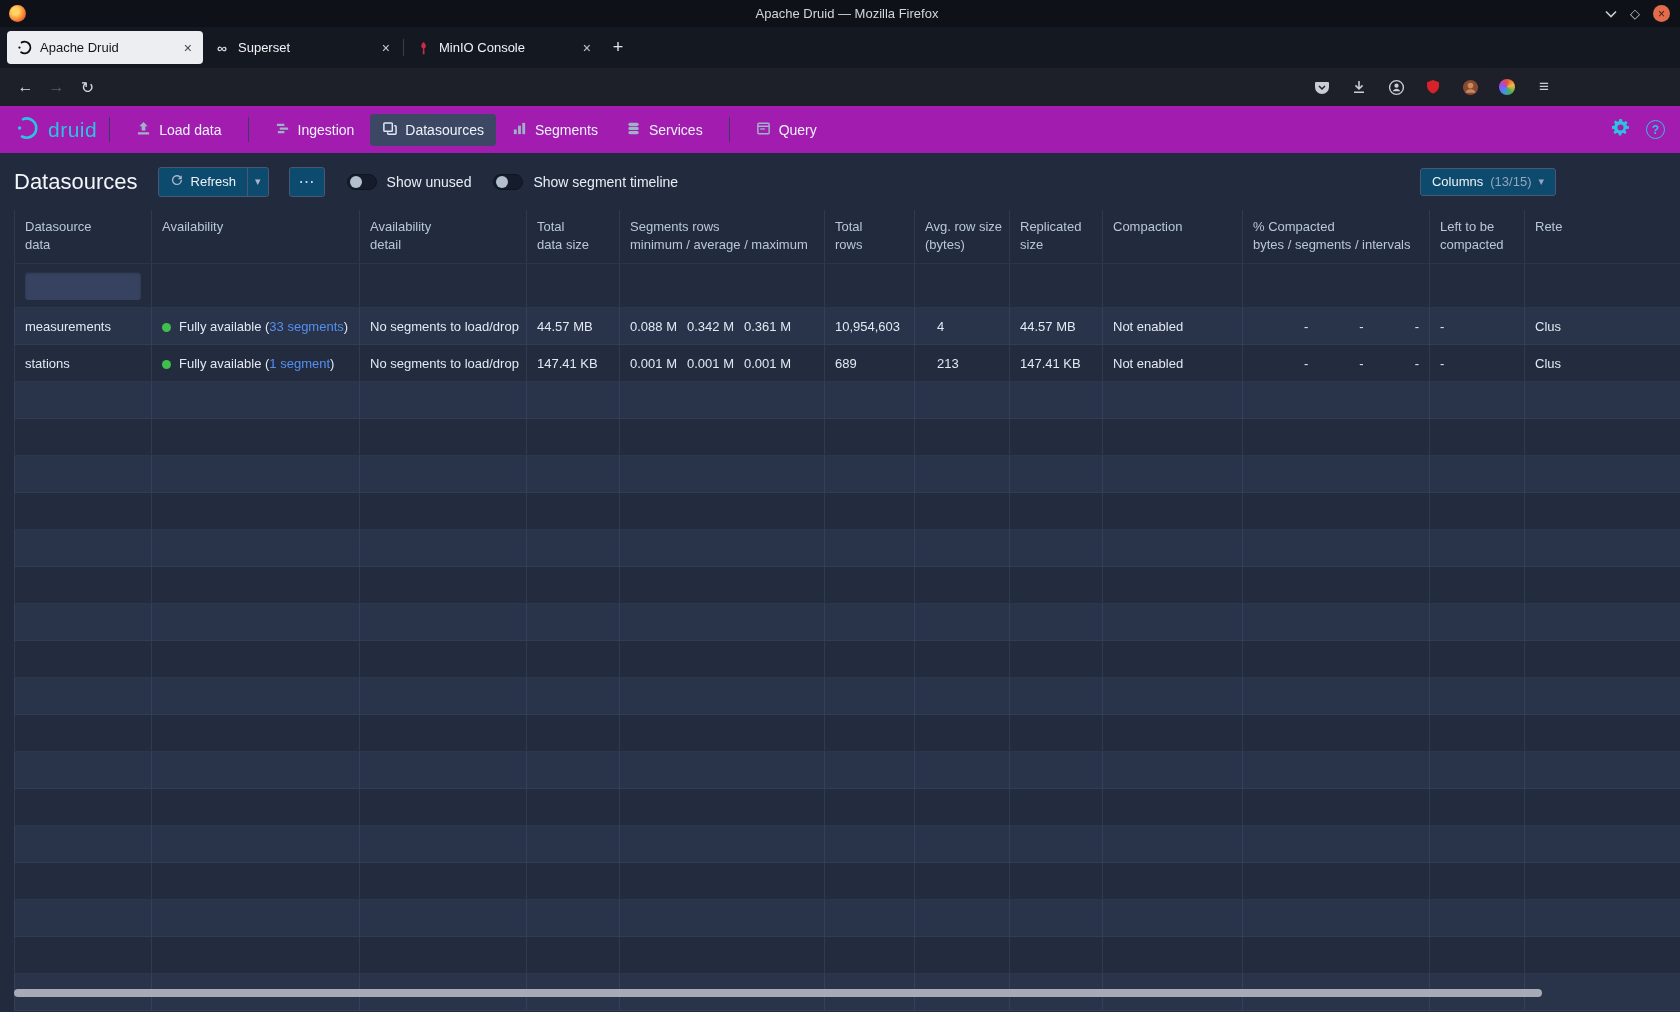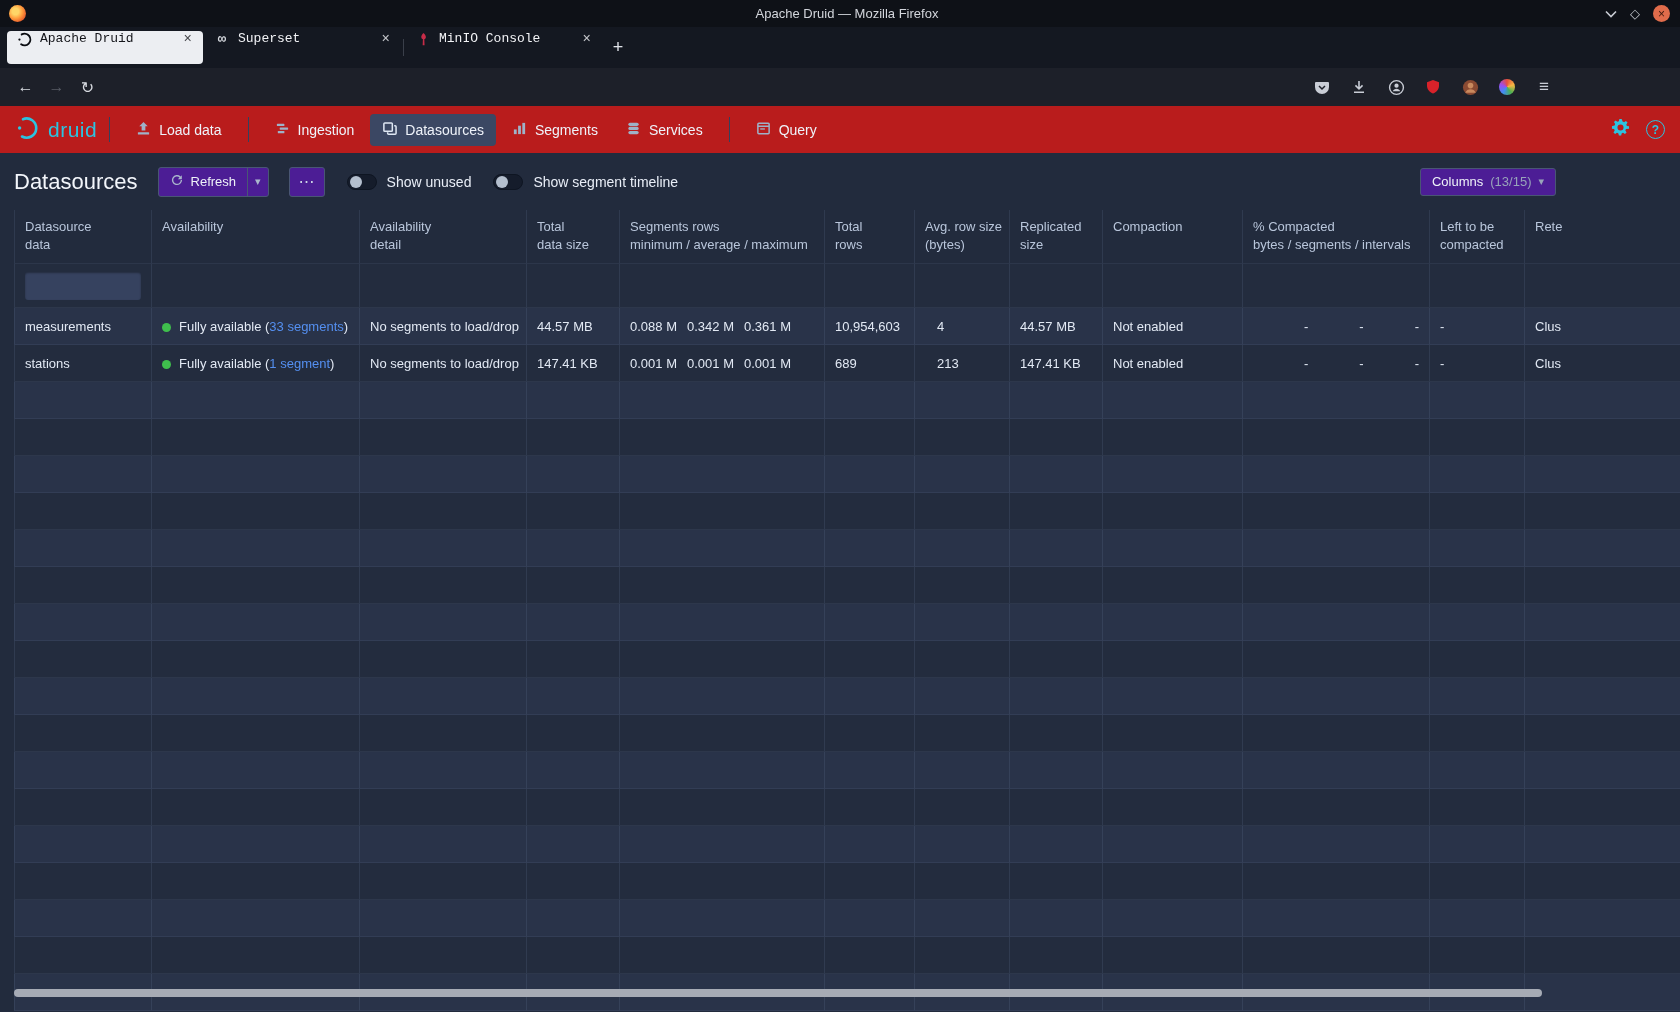--- a/index.html
+++ b/index.html
@@ -10,21 +10,21 @@
   .titlebar { height:27px; background:#0e1117; display:flex; align-items:center; position:relative; color:#d3d6dc; font-size:13px; }
   .fx-logo { width:17px; height:17px; border-radius:50%; margin-left:9px; z-index:2;
              background:radial-gradient(circle at 38% 38%, #ffd567 0 22%, #ff9a3c 48%, #e3562a 78%, #b5321f 100%); }
   .win-title { position:absolute; left:0; right:0; text-align:center;padding-left:14px; }
   .win-controls { margin-left:auto; display:flex; align-items:center; gap:13px; margin-right:10px; z-index:2; }
   .win-glyph { color:#c8ccd3; font-size:13px; line-height:1; }
   .close-btn { width:17px; height:17px; border-radius:50%; background:#e06c4b; color:#401a0e; display:flex; align-items:center; justify-content:center; font-size:12px; line-height:1; }
 
   
   .tabbar { height:41px; background:#141821; display:flex; align-items:flex-end; padding:0 6px; }
-  .tab { width:196px; height:33px; margin:0 1px 4px 1px; border-radius:4px; display:flex; align-items:flex-start; padding:0 9px; color:#f2f3f6; font-size:13px;font-family:Liberation Mono, monospace; }
+  .tab { width:196px; height:33px; margin:0 1px 4px 1px; border-radius:4px; display:flex; align-items:center; padding:0 9px; color:#f2f3f6; font-size:13px; }
   .tab.active { background:#eceef2; color:#15161b; }
   .favicon { width:16px; height:16px; margin-right:8px; display:flex; align-items:center; justify-content:center; flex:none; }
   .tab-label { overflow:hidden; white-space:nowrap; }
   .tab-close { margin-left:auto; opacity:.8; font-size:14px; padding:0 2px; }
   .tab-sep { width:1px; height:17px; background:#3a3f4a; margin:0 1px 12px 1px; }
   .newtab { width:30px; height:30px; margin-bottom:6px; display:flex; align-items:center; justify-content:center; color:#e0e3e9; font-size:18px; }
   .superset-glyph { color:#d6d9df; font-size:14px; font-weight:bold; }
 
   
   .navbar { height:38px; background:#1d2029; display:flex; align-items:center; padding:0 10px; }
@@ -34,35 +34,35 @@
   .urlbar { width:1005px; flex:none; height:30px; background:#15181f; border:1px solid #3c404b; border-radius:4px; display:flex; align-items:center; padding:0 10px; font-size:13.5px; gap:8px; }
   .urlbar .host { color:#eef0f4; white-space:nowrap; }
   .urlbar .path { color:#bdc1ca; white-space:nowrap; }
   .star { margin-left:auto; color:#c0c4cd; font-size:15px; }
   .toolbar-icons { margin-left:auto; margin-right:112px; display:flex; align-items:center; gap:9px; }
   .tb-icon { width:28px; height:28px; display:flex; align-items:center; justify-content:center; color:#c9cdd6; font-size:17px; }
   .pinwheel { width:16px; height:16px; border-radius:50%; background:conic-gradient(#e84e3c, #f5b642, #4caf50, #3f8ef3, #9c4df0, #e84e3c); }
 
   
   .druid { position:absolute; top:106px; left:0; right:0; bottom:0; background:#222b3d; display:flex; flex-direction:column; }
-  .druid-header { height:47px; background:#b91c1c; display:flex; align-items:center; padding:0 15px; flex:none; }
+  .druid-header { height:47px; background:#a21caf; display:flex; align-items:center; padding:0 15px; flex:none; }
   .brand { display:flex; align-items:center; gap:7px; }
   .wordmark { color:#2cc3e0; font-size:21px; font-weight:500; letter-spacing:.5px; }
   .nav-sep { width:1px; height:25px; background:#33415e; margin:0 12px; }
   .nav-item { display:flex; align-items:center; gap:8px; padding:7px 12px; border-radius:4px; font-size:14px; color:#eff3fa; margin:0 2px; white-space:nowrap; }
   .nav-item svg { fill:#9fb2c8; }
   .nav-item.active { background:#3b4763; }
   .nav-item.active svg { fill:#dfe8f4; }
   .header-right { margin-left:auto; display:flex; align-items:center; gap:16px; }
   .help-circle { width:19px; height:19px; border:1.7px solid #2cc3e0; border-radius:50%; color:#2cc3e0; font-size:12px; font-weight:bold; display:flex; align-items:center; justify-content:center; }
 
   
   .page-toolbar { height:57px; display:flex; align-items:center; padding:0 14px; flex:none; }
   .page-title { font-size:22px; color:#f3f6fb; font-weight:500; margin-right:20px; }
-  .btn { display:flex; align-items:stretch; background:#4c1d95; border:1px solid #495674; border-radius:3px; height:30px; color:#eef2f8; font-size:13px; }
+  .btn { display:flex; align-items:stretch; background:#0c4a6e; border:1px solid #495674; border-radius:3px; height:30px; color:#eef2f8; font-size:13px; }
   .btn .seg { padding:0 11px; display:flex; align-items:center; gap:7px; }
   .btn .caret-seg { border-left:1px solid #495674; padding:0 7px; color:#aab6cc; display:flex; align-items:center; font-size:11px; }
   .btn svg { fill:#aab6cc; }
   .more-btn { width:36px; margin-left:20px; align-items:center; justify-content:center; font-size:16px; color:#cdd6e6; }
   .switch { width:30px; height:16px; border-radius:9px; background:#151c2b; border:1px solid #0e1522; position:relative; margin-left:22px; flex:none; }
   .knob { width:12px; height:12px; border-radius:50%; background:#b4bfce; position:absolute; top:1px; left:2px; }
   .switch-label { font-size:14px; color:#e9eef7; margin-left:10px; }
   .columns-btn { margin-left:auto; margin-right:110px; height:28px; }
   .dim { color:#98a4ba; }
 

